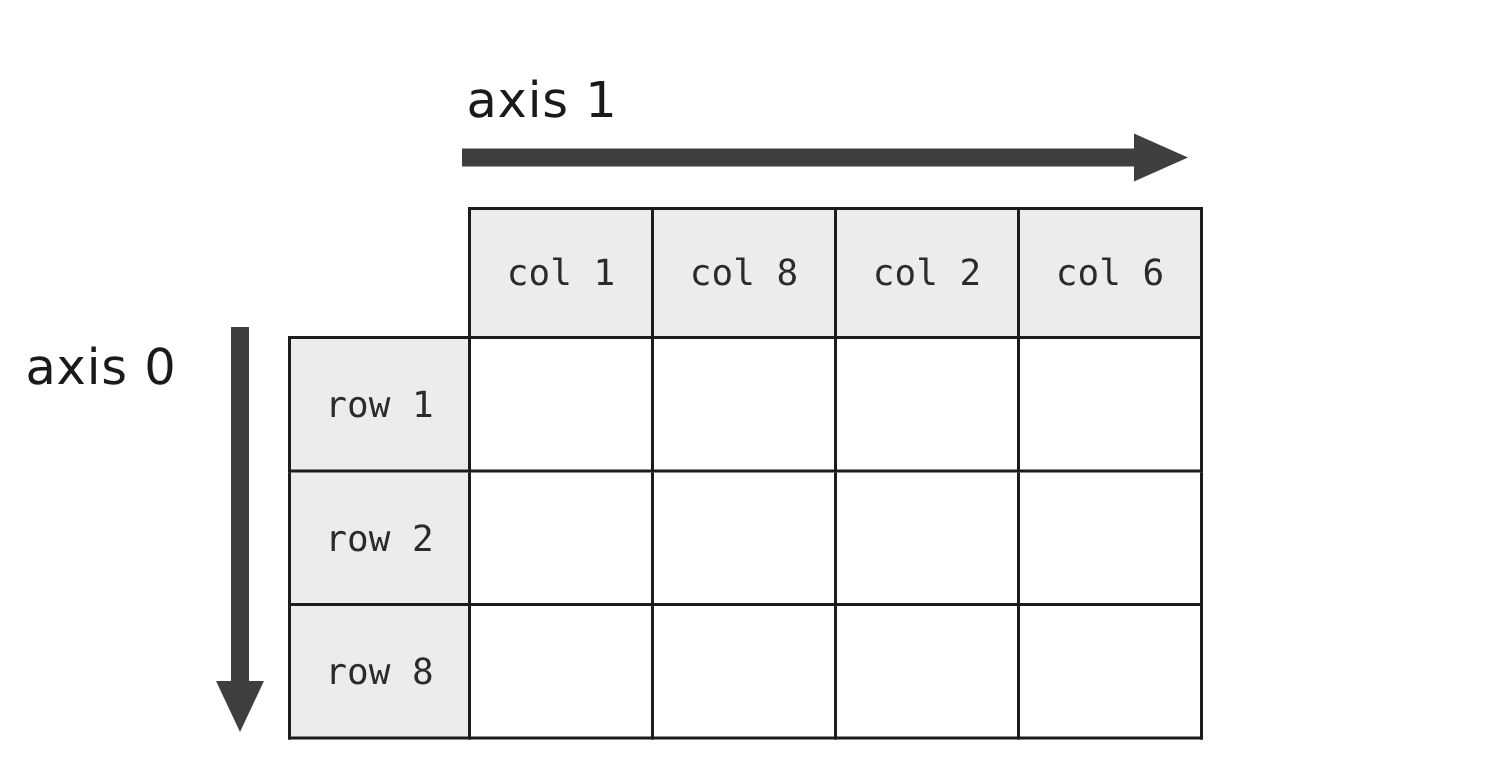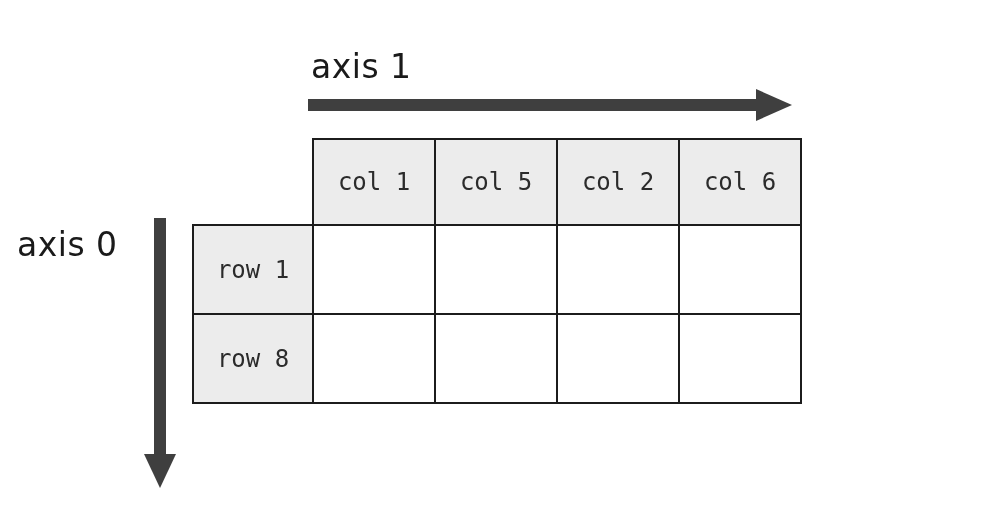--- a/index.html
+++ b/index.html
@@ -119,26 +119,33 @@
   <svg class="arrow-svg" id="axis0-arrow" viewBox="0 0 40 272">
     <rect x="14" y="0" width="12" height="238" fill="#3f3f3f"></rect>
     <polygon points="4,236 36,236 20,270" fill="#3f3f3f"></polygon>
   </svg>
 
   <table id="grid-table">
     <tbody>
         <tr>
       <td class="corner-blank"></td>
       <td class="col-head">col 1</td>
-      <td class="col-head">col 5</td>
+      <td class="col-head">col 8</td>
       <td class="col-head">col 2</td>
       <td class="col-head">col 6</td>
     </tr>
     <tr>
       <td class="row-head">row 1</td>
+      <td class="data-cell"></td>
+      <td class="data-cell"></td>
+      <td class="data-cell"></td>
+      <td class="data-cell"></td>
+    </tr>
+    <tr>
+      <td class="row-head">row 2</td>
       <td class="data-cell"></td>
       <td class="data-cell"></td>
       <td class="data-cell"></td>
       <td class="data-cell"></td>
     </tr>
     <tr>
       <td class="row-head">row 8</td>
       <td class="data-cell"></td>
       <td class="data-cell"></td>
       <td class="data-cell"></td>

